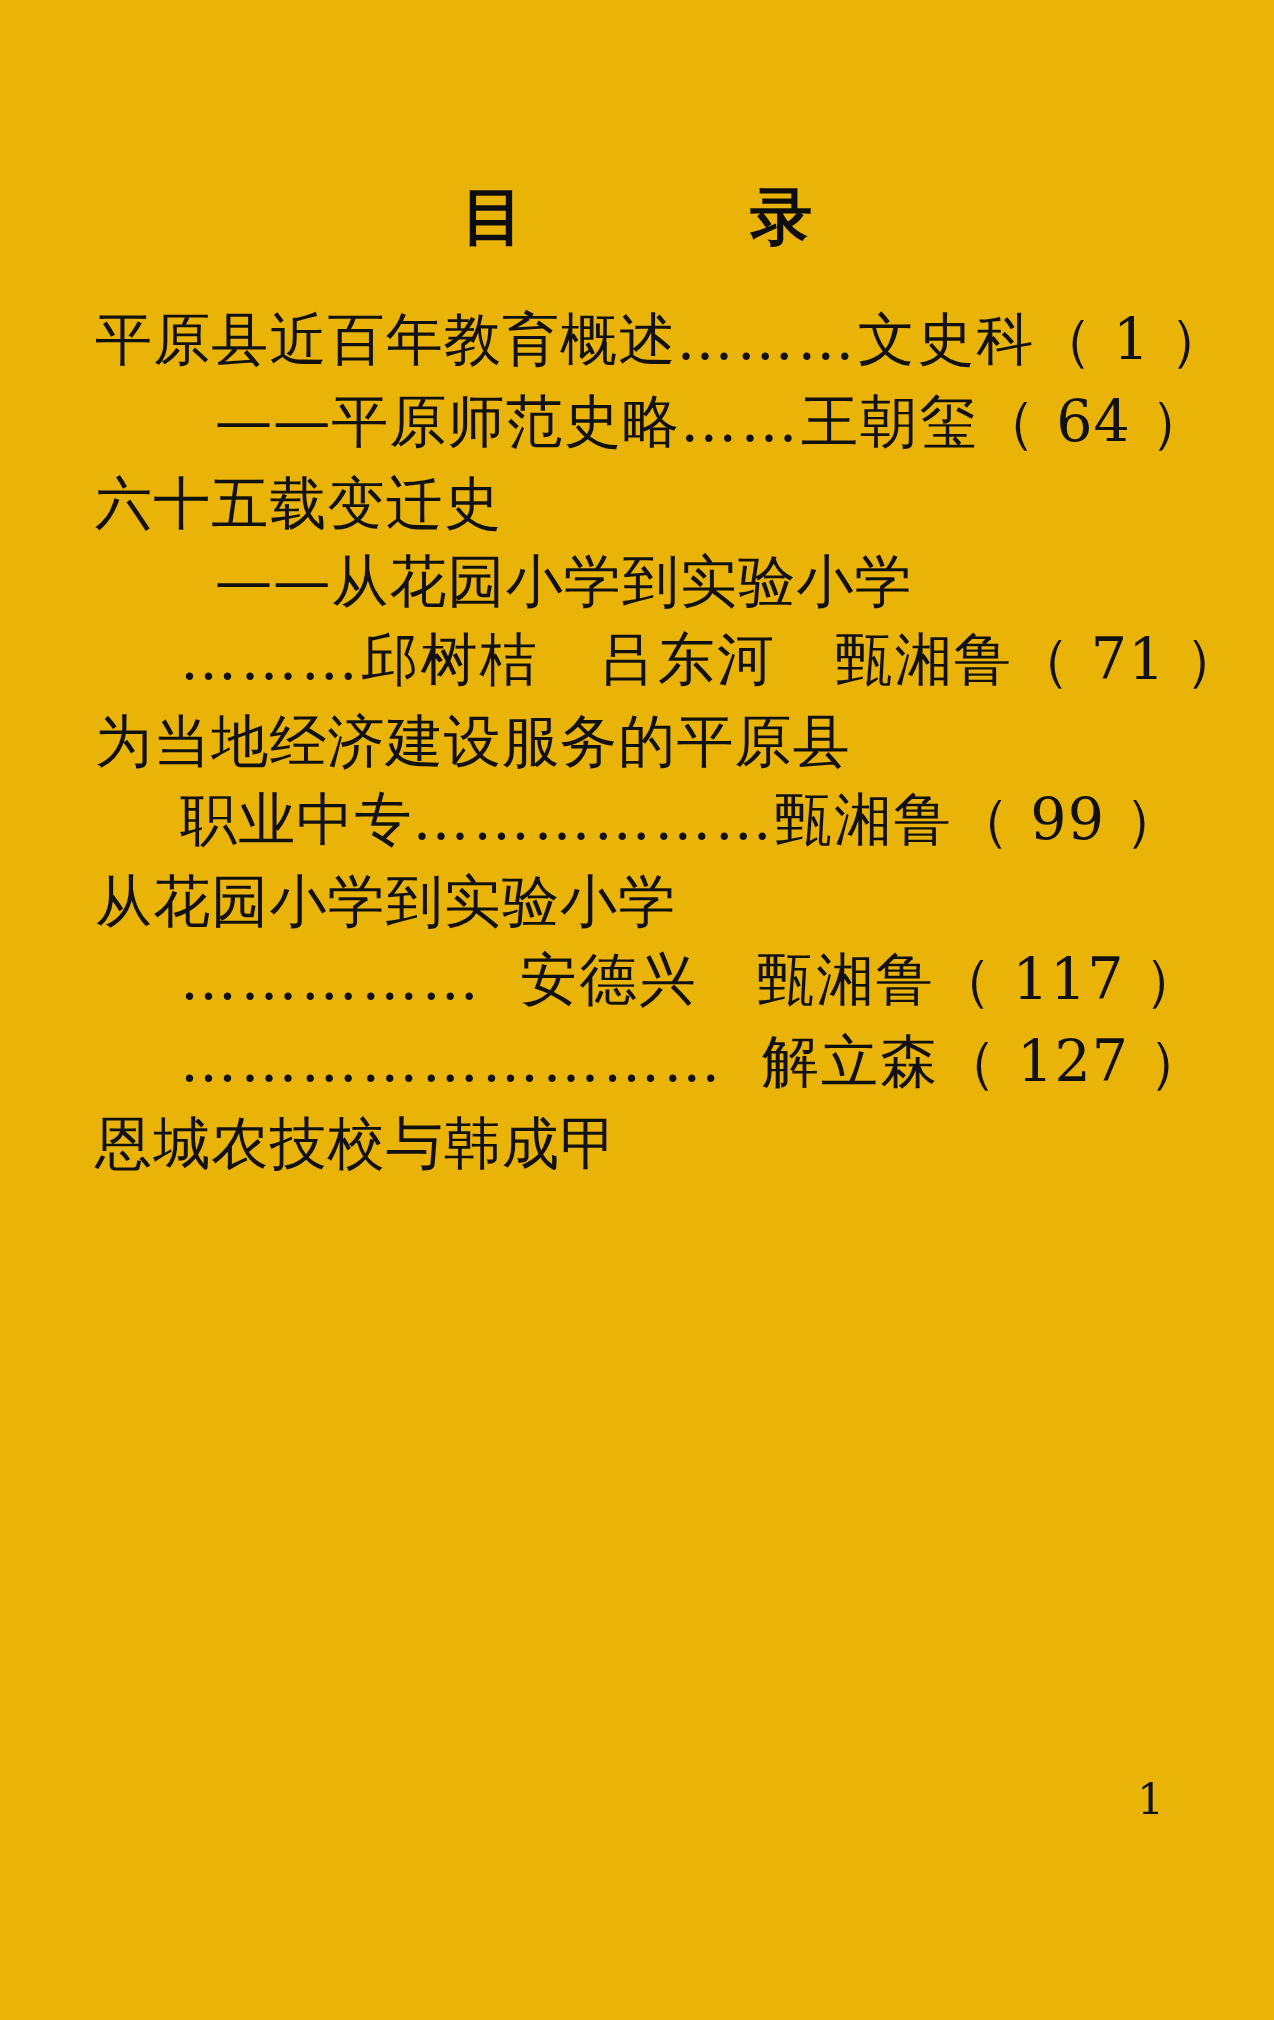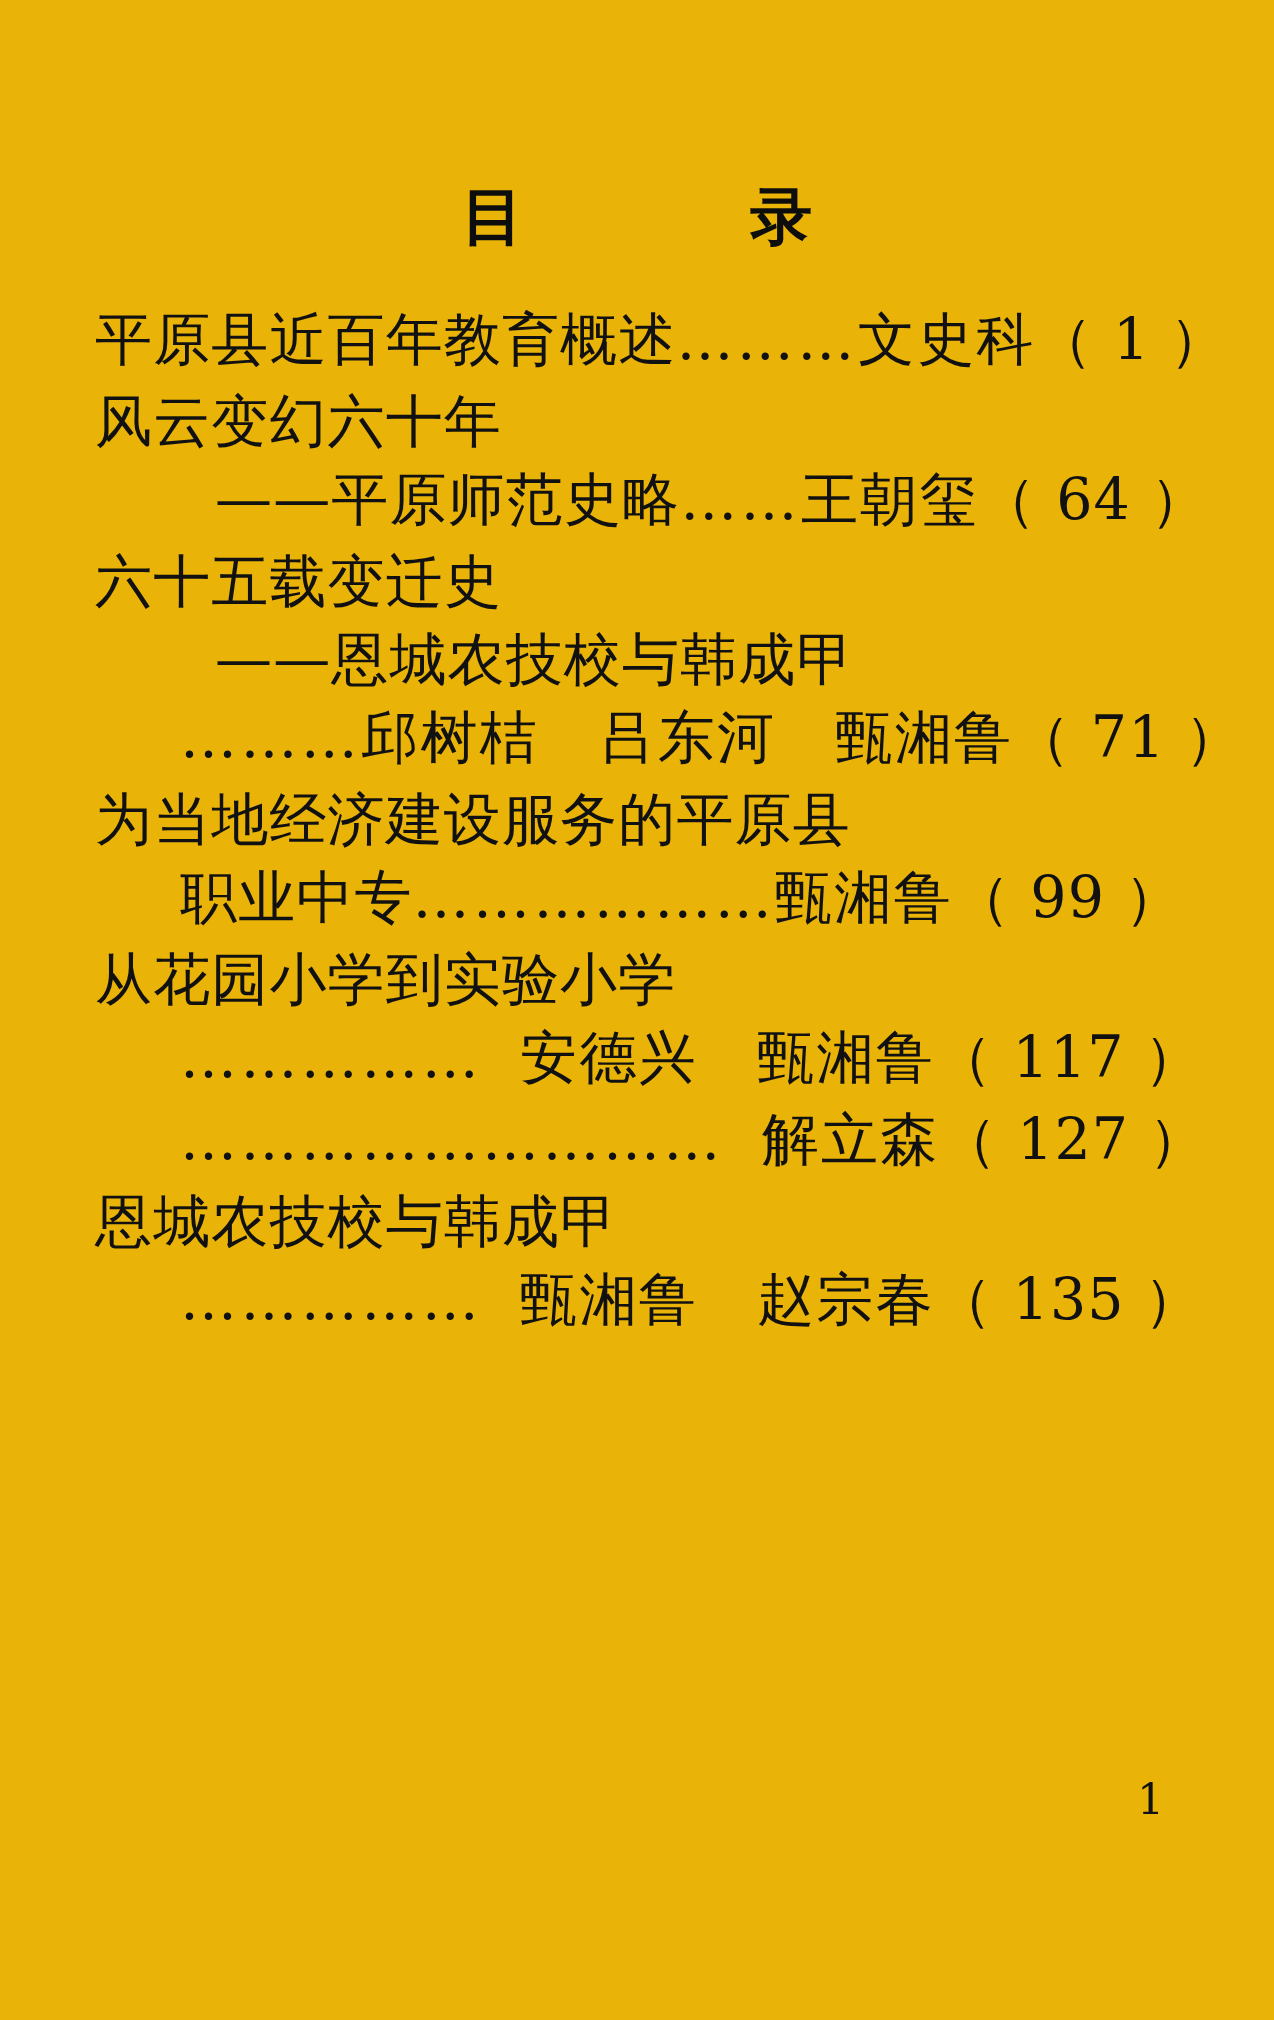--- a/index.html
+++ b/index.html
@@ -88,34 +88,31 @@
 
   <div class="toc-body">
 
     <div class="entry">
       <div class="line">
         <span class="title-text">平原县近百年教育概述</span><span class="dots">………</span><span class="author">文史科</span><span class="page-num">（ 1 ）</span>
       </div>
     </div>
 
     <div class="entry">
-      <div class="line">
-        <span class="title-text">风云变幻六十年</span>
-      </div>
       <div class="line indent1">
         <span class="title-text">——平原师范史略</span><span class="dots">……</span><span class="author">王朝玺</span><span class="page-num">（ 64 ）</span>
       </div>
     </div>
 
     <div class="entry">
       <div class="line">
         <span class="title-text">六十五载变迁史</span>
       </div>
       <div class="line indent1">
-        <span class="title-text">——恩城农技校与韩成甲</span>
+        <span class="title-text">——从花园小学到实验小学</span>
       </div>
       <div class="line indent2">
         <span class="dots">………</span><span class="author">邱树桔　吕东河　甄湘鲁</span><span class="page-num">（ 71 ）</span>
       </div>
     </div>
 
     <div class="entry">
       <div class="line">
         <span class="title-text">为当地经济建设服务的平原县</span>
       </div>
@@ -136,22 +133,19 @@
     <div class="entry">
       <div class="line indent2">
         <span class="dots">………………………</span><span class="gap"></span><span class="author">解立森</span><span class="page-num">（ 127 ）</span>
       </div>
     </div>
 
     <div class="entry">
       <div class="line bolder">
         <span class="title-text">恩城农技校与韩成甲</span>
       </div>
-      <div class="line indent2">
-        <span class="dots">……………</span><span class="gap"></span><span class="author">甄湘鲁　赵宗春</span><span class="page-num">（ 135 ）</span>
-      </div>
     </div>
 
   </div>
 
   <div class="folio">1</div>
 
 </div>
 
 </body></html>

